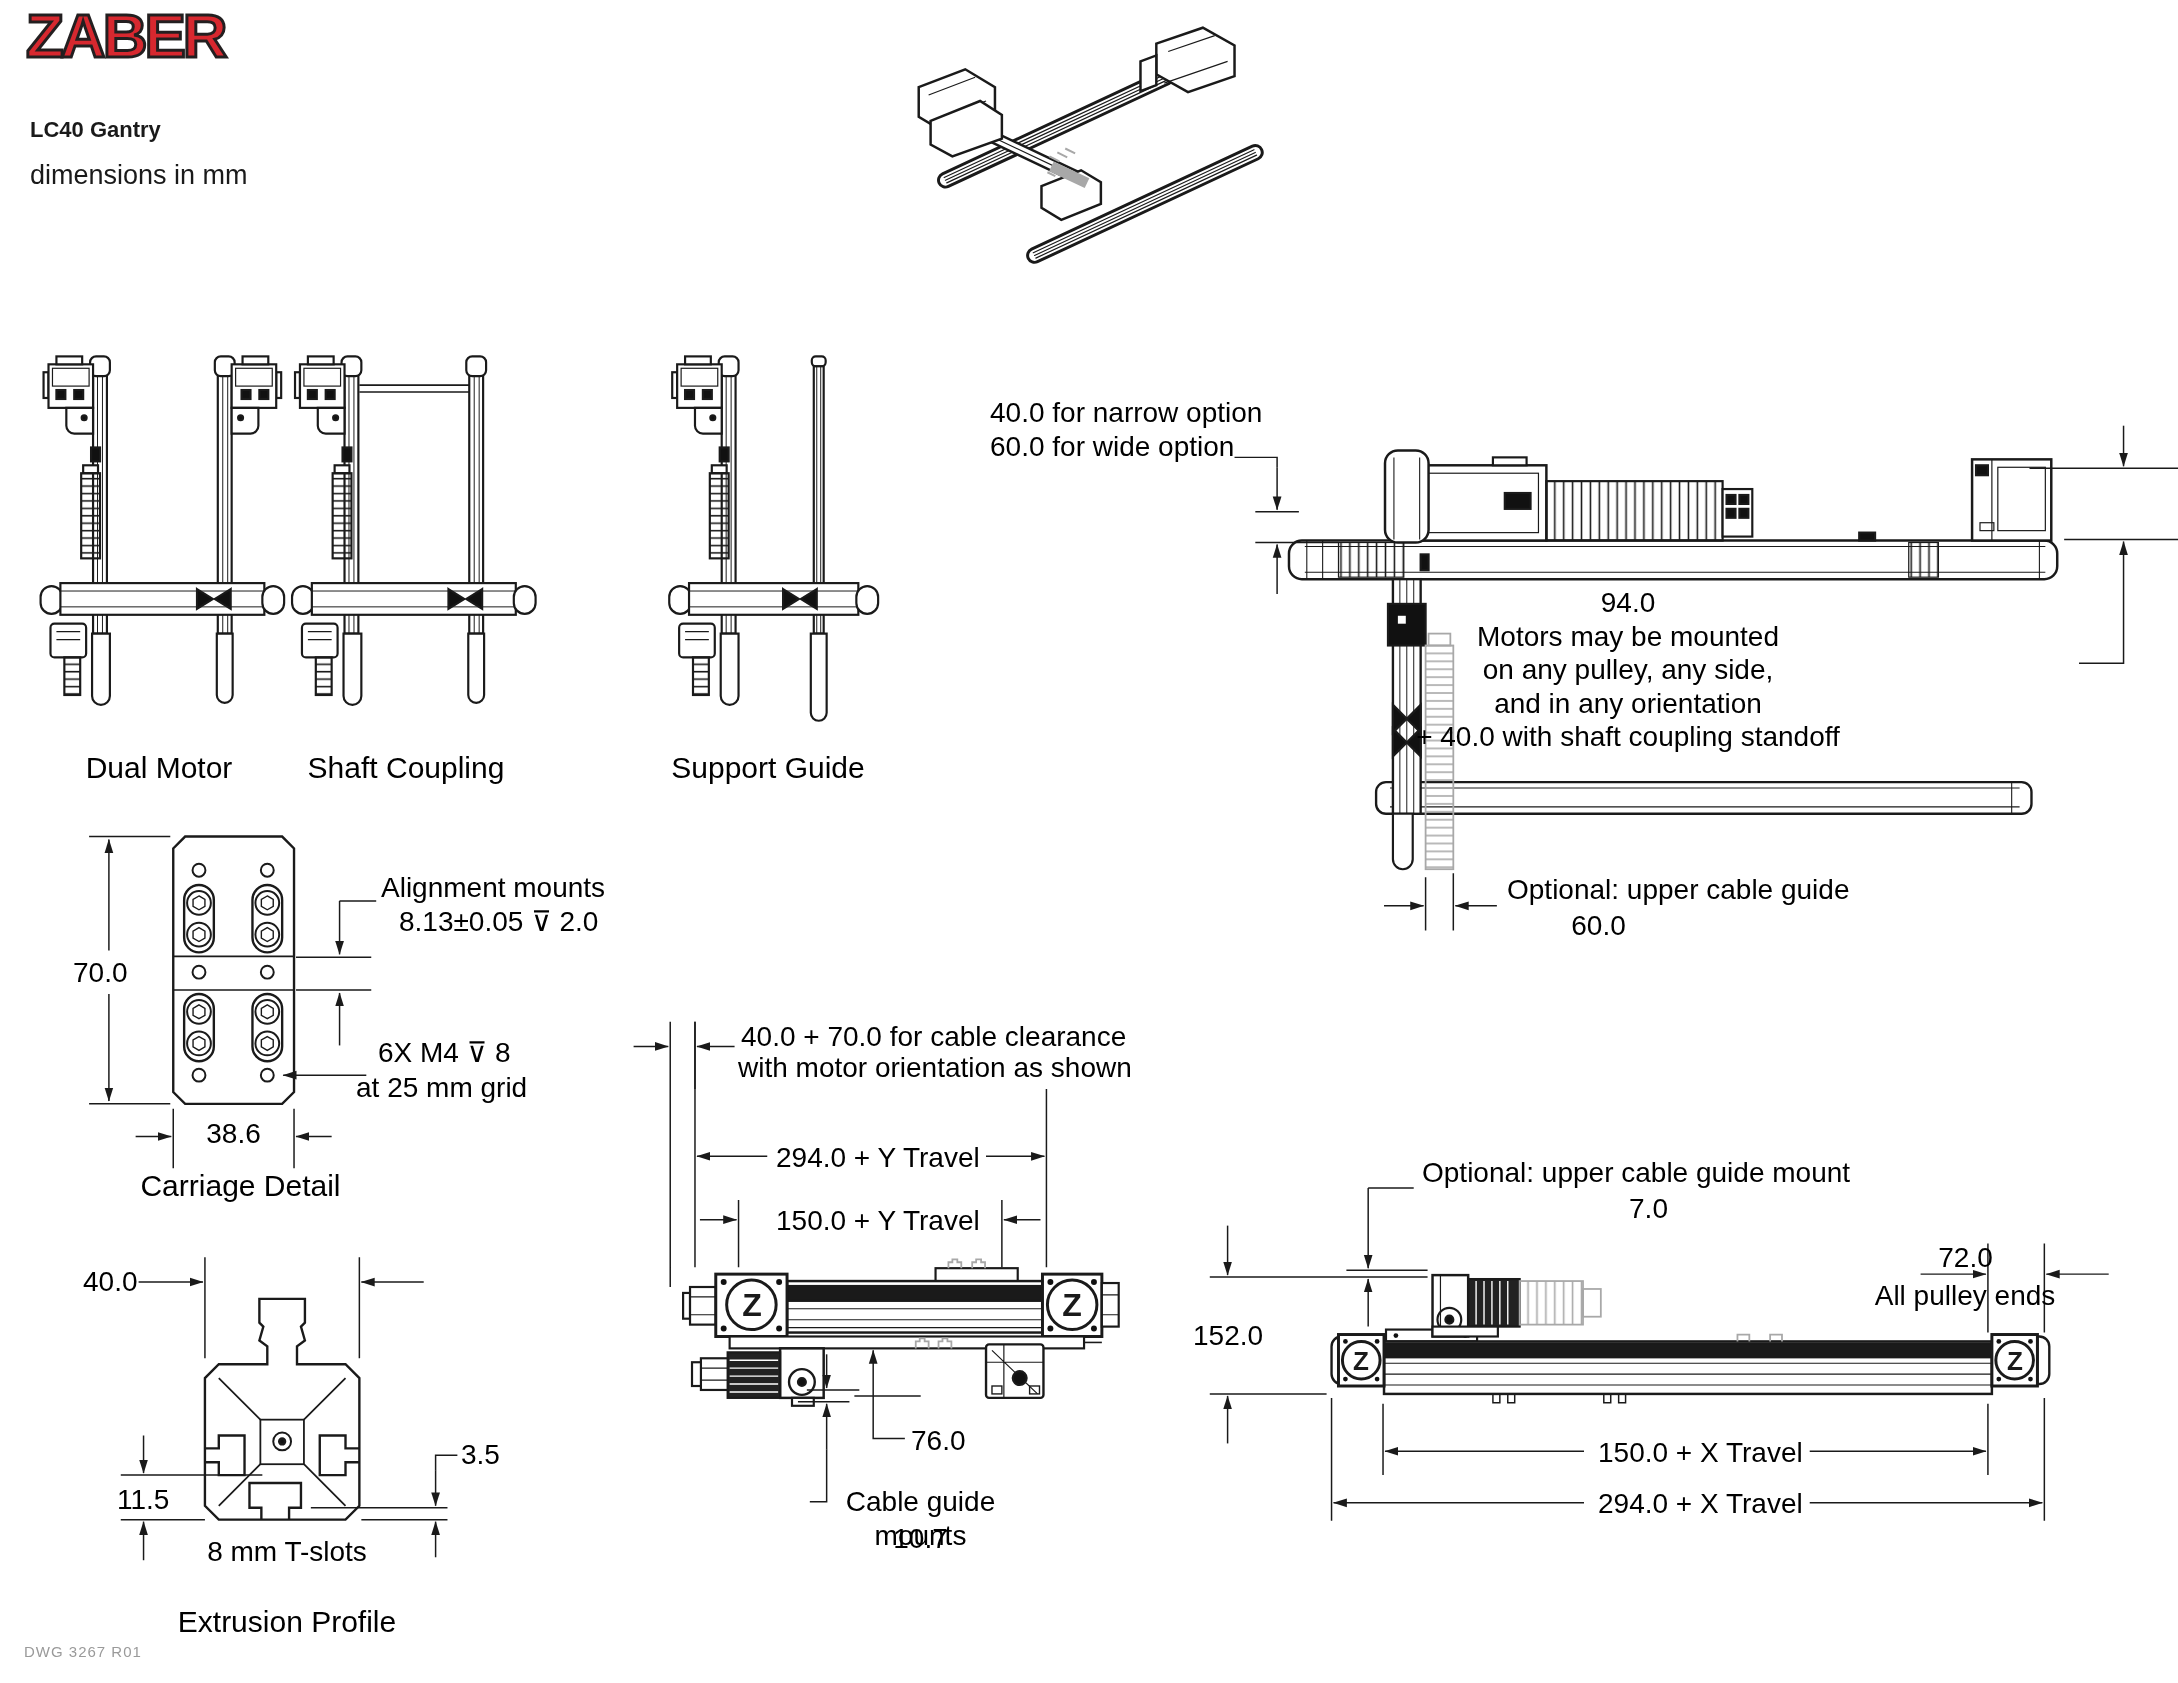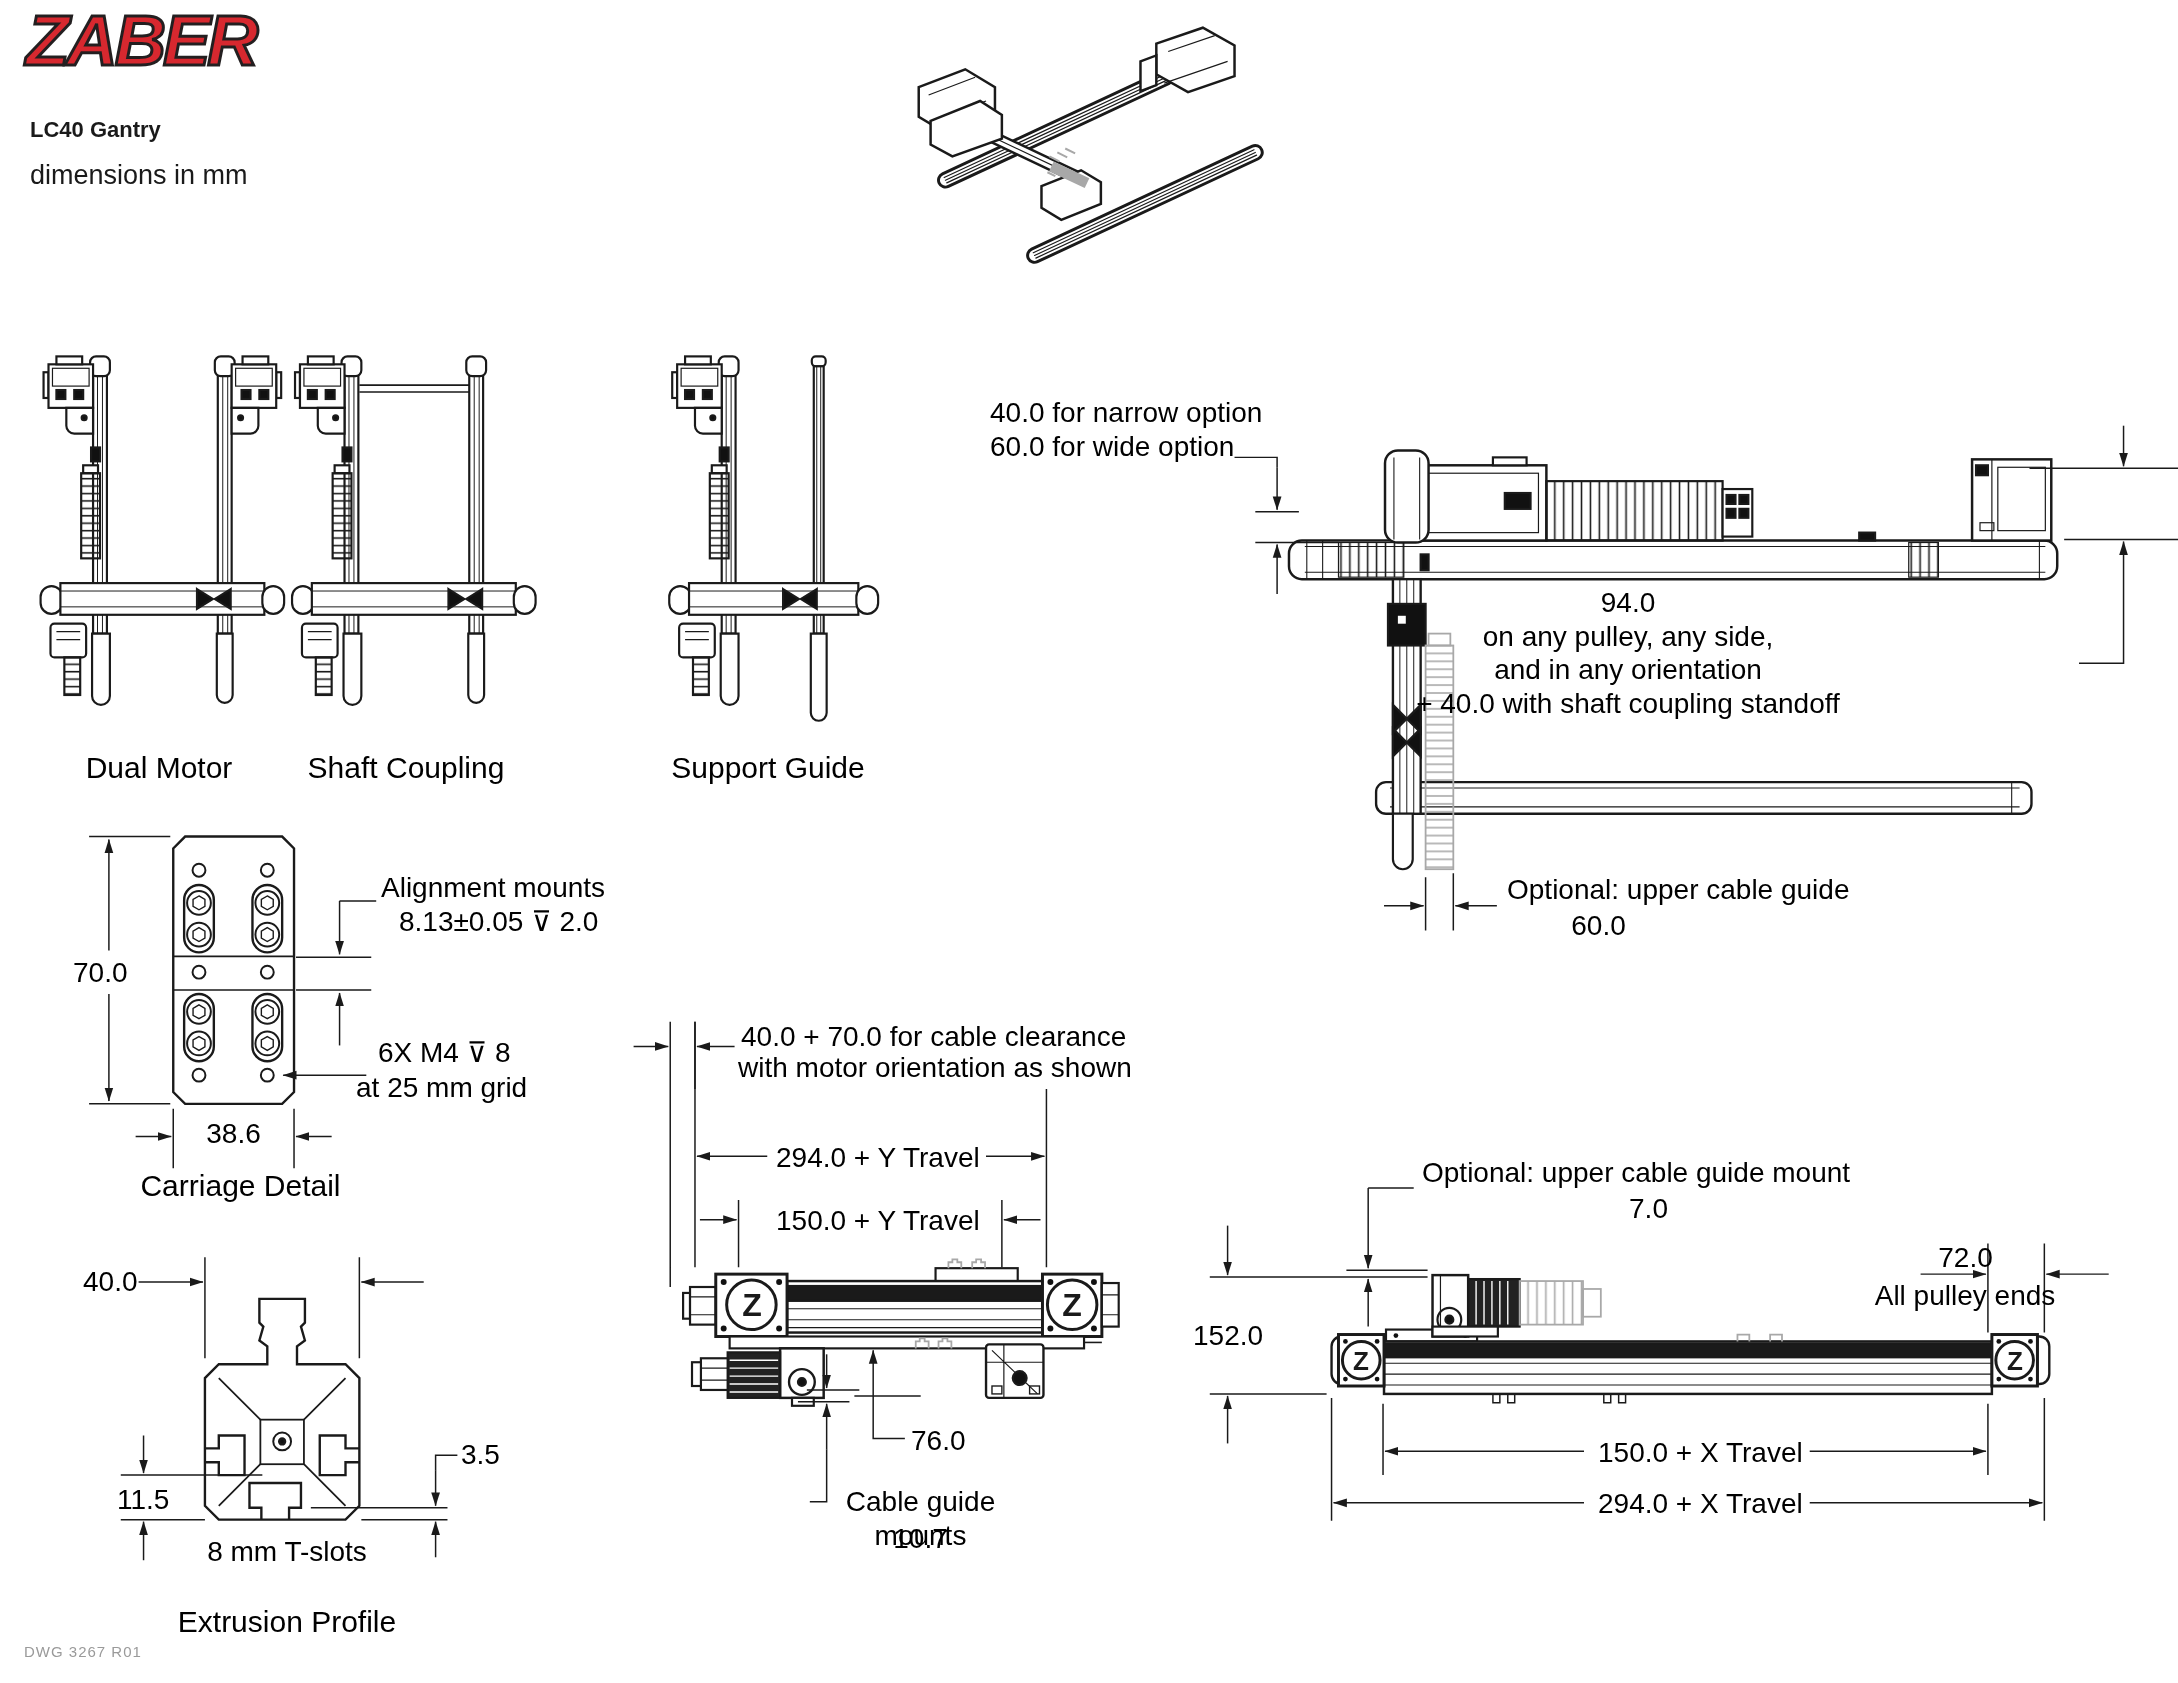--- a/index.html
+++ b/index.html
@@ -3,22 +3,22 @@
 <meta charset="utf-8">
 <style>
   html,body{margin:0;padding:0;background:#fff;}
   #stage{position:relative;width:2178px;height:1683px;background:#fff;overflow:hidden;
          font-family:"Liberation Sans", sans-serif;color:#1a1a1a;}
   svg{position:absolute;left:0;top:0;}
   .t{position:absolute;font-size:28px;line-height:1.2;white-space:nowrap;color:#000000;}
   .c{text-align:center;white-space:normal;}
   .bg{background:#fff;padding:0 6px;}
   .lbl{font-size:30px;}
-  .brand{position:absolute;left:26px;top:0px;font-size:71px;font-weight:bold;letter-spacing:-3px;
-         color:#d7282f;font-style:italic;-webkit-text-stroke:3px #231f20;}
+  .brand{position:absolute;left:26px;top:0px;font-size:62px;font-weight:bold;letter-spacing:-3px;
+         color:#d7282f;-webkit-text-stroke:3px #231f20;}
   .sub1{position:absolute;left:30px;top:117px;font-size:22px;font-weight:bold;}
   .sub2{position:absolute;left:30px;top:160px;font-size:27px;}
   .dwg{position:absolute;left:24px;top:1643px;font-size:15px;color:#9a9a9a;letter-spacing:1px;}
   .z{position:absolute;font-weight:bold;text-align:center;}
 </style>
 </head>
 <body>
 
 <div id="stage">
 
@@ -407,20 +407,21 @@
 
 <div class="t lbl c" style="left:60px;top:750px;width:198px;">Dual Motor</div>
 <div class="t lbl c" style="left:307px;top:750px;width:198px;">Shaft Coupling</div>
 <div class="t lbl c" style="left:669px;top:750px;width:198px;">Support Guide</div>
 
 <div class="t" style="left:990px;top:396px;">40.0 for narrow option</div>
 <div class="t" style="left:990px;top:430px;">60.0 for wide option</div>
 
 <div class="t c" style="left:1341px;top:586px;width:574px;">
   <div>94.0</div>
+  <div>Motors may be mounted</div>
   <div>on any pulley, any side,</div>
   <div>and in any orientation</div>
   <div>+ 40.0 with shaft coupling standoff</div>
 </div>
 
 <div class="t" style="left:1507px;top:873px;">Optional: upper cable guide</div>
 <div class="t c" style="left:1554px;top:909px;width:89px;">60.0</div>
 
 <div class="t bg" style="left:67px;top:956px;">70.0</div>
 <div class="t" style="left:381px;top:871px;">Alignment mounts</div>

